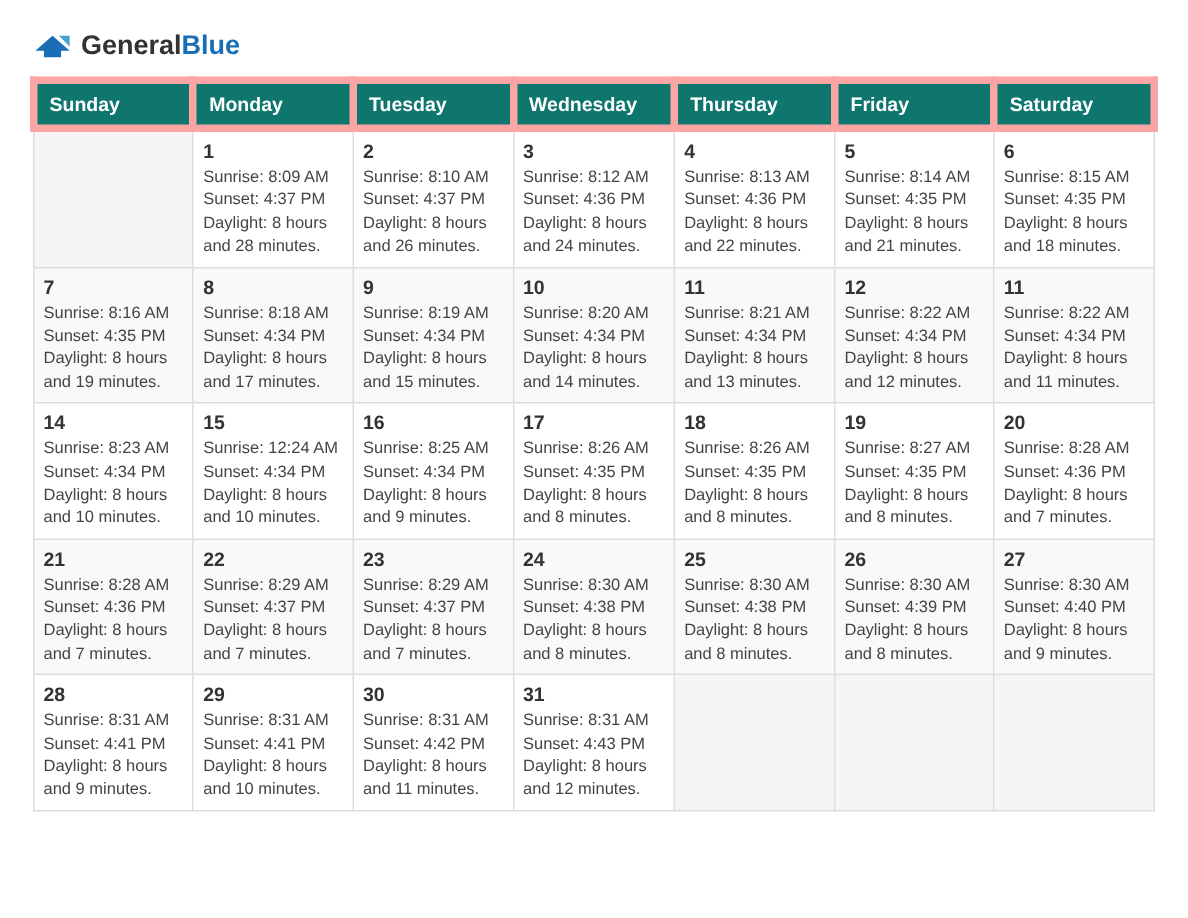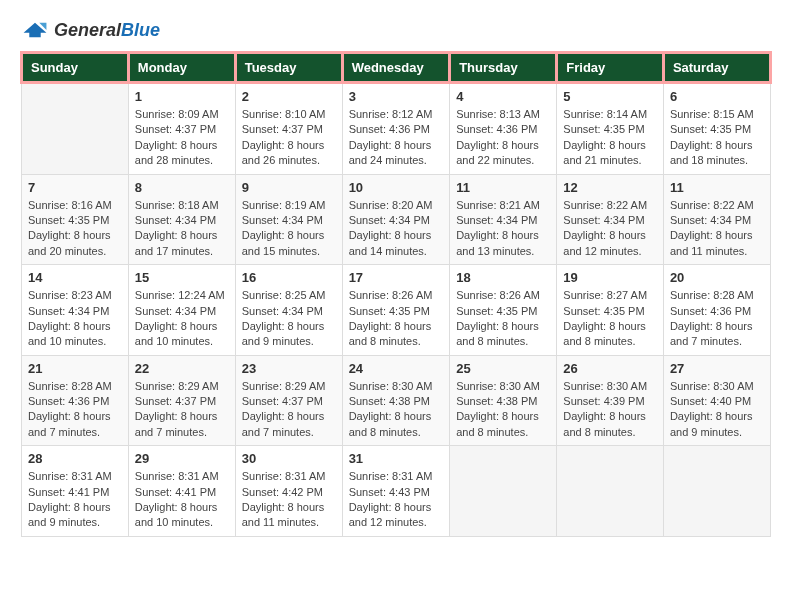--- a/index.html
+++ b/index.html
@@ -20,48 +20,47 @@
       display: flex;
       flex-direction: column;
       align-items: flex-start;
     }
     .logo-icon {
       width: 30px;
       height: 20px;
     }
     .logo-row {
       display: flex;
-      align-items: flex-start;
+      align-items: flex-end;
       gap: 4px;
-      font-style: italic;
     }
     .title-block {
       text-align: right;
     }
     .month-title {
       font-size: 32px;
       font-weight: bold;
       color: #333;
     }
     .location {
       font-size: 16px;
       color: #555;
     }
     .calendar {
       width: 100%;
       border-collapse: collapse;
       border: 1px solid #ccc;
     }
     .calendar th {
-      background-color: #14532d;
+      background-color: #0f766e;
       color: #fff;
       text-align: left;
       padding: 6px 8px;
       font-size: 13px;
-      border: 3px solid #fca5a5;
+      border: 5px solid #fca5a5;
       margin-top: 44px;
     }
     .calendar td {
       vertical-align: top;
       padding: 5px 6px;
       border: 1px solid #ddd;
       font-size: 11px;
       color: #333;
       width: 108px;
       min-height: 80px;
@@ -137,21 +136,21 @@
           <div class="day-info"><span>Sunrise: 8:14 AM</span><br><span>Sunset: 4:35 PM</span><br><span>Daylight: 8 hours</span><br><span>and 21 minutes.</span></div>
         </td>
         <td>
           <span class="day-number">6</span>
           <div class="day-info"><span>Sunrise: 8:15 AM</span><br><span>Sunset: 4:35 PM</span><br><span>Daylight: 8 hours</span><br><span>and 18 minutes.</span></div>
         </td>
       </tr>
       <tr>
         <td>
           <span class="day-number">7</span>
-          <div class="day-info"><span>Sunrise: 8:16 AM</span><br><span>Sunset: 4:35 PM</span><br><span>Daylight: 8 hours</span><br><span>and 20 minutes.</span></div>
+          <div class="day-info"><span>Sunrise: 8:16 AM</span><br><span>Sunset: 4:35 PM</span><br><span>Daylight: 8 hours</span><br><span>and 19 minutes.</span></div>
         </td>
         <td>
           <span class="day-number">8</span>
           <div class="day-info"><span>Sunrise: 8:18 AM</span><br><span>Sunset: 4:34 PM</span><br><span>Daylight: 8 hours</span><br><span>and 17 minutes.</span></div>
         </td>
         <td>
           <span class="day-number">9</span>
           <div class="day-info"><span>Sunrise: 8:19 AM</span><br><span>Sunset: 4:34 PM</span><br><span>Daylight: 8 hours</span><br><span>and 15 minutes.</span></div>
         </td>
         <td>

